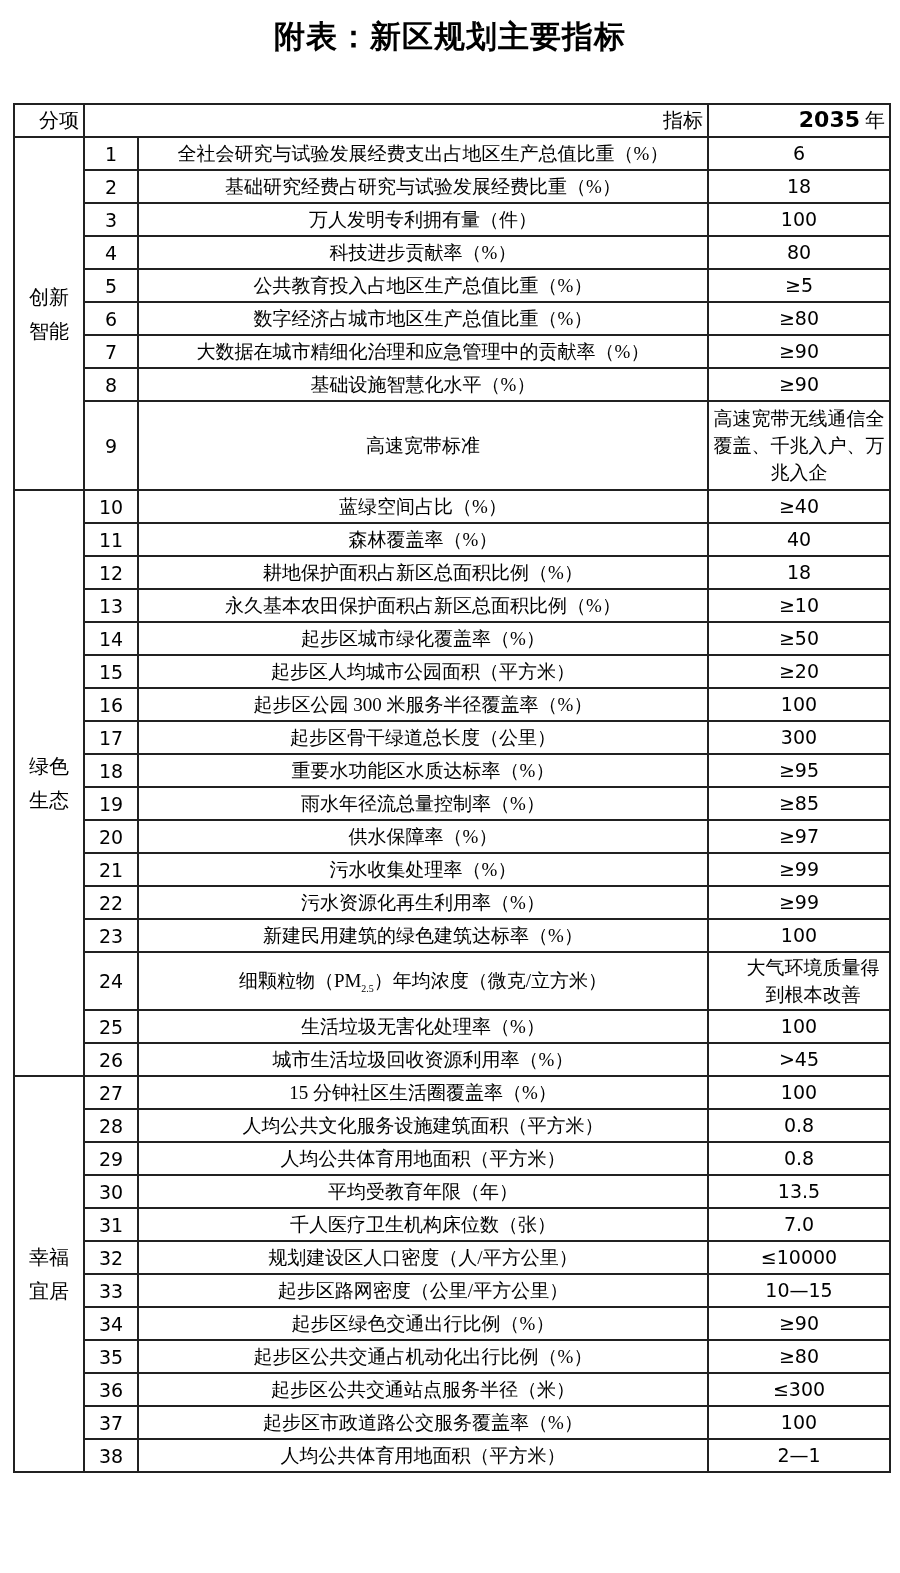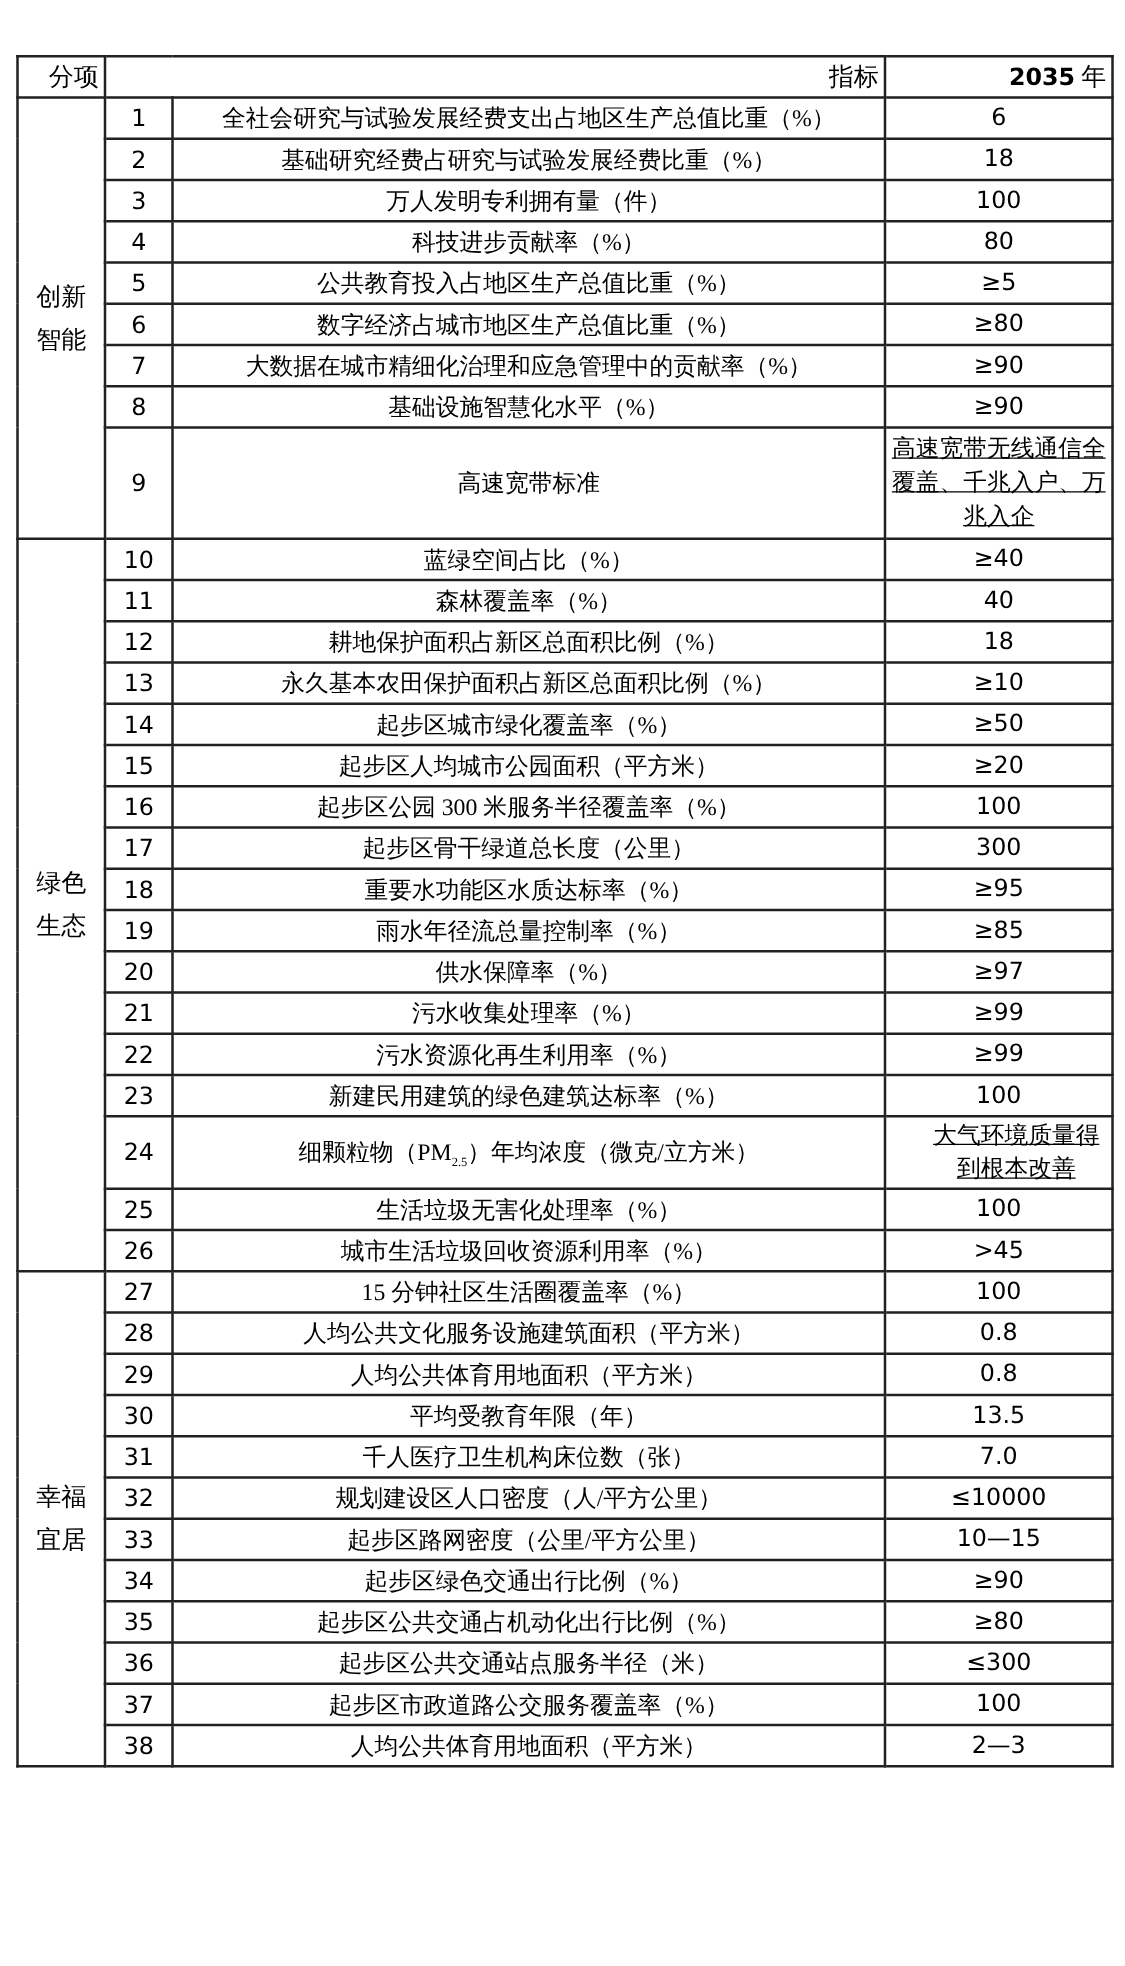--- a/index.html
+++ b/index.html
@@ -5,36 +5,37 @@
   html,body{margin:0;padding:0;background:#ffffff;}
   .page{width:900px;height:1573px;background:#fff;overflow:hidden;}
   .title{margin:0;padding-top:15px;text-align:center;
          font-family:"Liberation Sans","DejaVu Sans",sans-serif;
          font-size:31px;font-weight:700;color:#000;line-height:44px;letter-spacing:1px;}
   table.tbl{border-collapse:collapse;margin-left:13px;margin-top:44px;width:876px;table-layout:fixed;}
   col.c1{width:70px}col.c2{width:54px}col.c3{width:570px}col.c4{width:182px}
   th,td{border:2px solid #212121;text-align:center;vertical-align:middle;color:#000;
         padding:0 4px;height:33px;font-weight:normal;box-sizing:border-box;}
   th{font-size:20px;font-family:"Liberation Serif","DejaVu Serif",serif;text-align:right;}
-  th .yearnum{font-family:"DejaVu Sans","Liberation Sans",sans-serif;font-weight:700;font-size:19px;}
+  th .yearnum{font-family:"DejaVu Sans","Liberation Sans",sans-serif;font-weight:700;font-size:22px;}
   th .yearsuf{font-family:"Liberation Serif","DejaVu Serif",serif;}
   td.cat{font-size:20px;font-family:"Liberation Serif","DejaVu Serif",serif;line-height:34px;}
   .catline{display:block;}
   td.no{font-family:"DejaVu Sans","Liberation Sans",sans-serif;font-size:19px;}
   td.ind{font-family:"Liberation Serif","DejaVu Serif",serif;font-size:19px;white-space:nowrap;overflow:hidden;}
   td.ind sub{font-size:10px;line-height:0;}
   td.val{font-family:"DejaVu Sans","Liberation Sans",sans-serif;font-size:19px;line-height:27px;}
-  td.val.cn{font-family:"Liberation Serif","DejaVu Serif",serif;text-decoration:underline;}
+  td.val.cn{font-family:"Liberation Serif","DejaVu Serif",serif;}
   td.val.tall3{height:89px;}
   td.val.tall2{height:58px;padding-left:32px;}
 </style>
 </head>
 <body>
 
 <div class="page">
+  <h1 class="title">附表：新区规划主要指标</h1>
 
   <table class="tbl">
     <colgroup>
         <col class="c1">
         <col class="c2">
         <col class="c3">
         <col class="c4">
       </colgroup>
     <thead>
       <tr>
@@ -239,17 +240,17 @@
         <td class="val">≤300</td>
       </tr>
       <tr>
         <td class="no">37</td>
         <td class="ind">起步区市政道路公交服务覆盖率（%）</td>
         <td class="val">100</td>
       </tr>
       <tr>
         <td class="no">38</td>
         <td class="ind">人均公共体育用地面积（平方米）</td>
-        <td class="val">2—3</td>
+        <td class="val">2—1</td>
       </tr>
     </tbody>
   </table>
 </div>
 
 </body></html>

